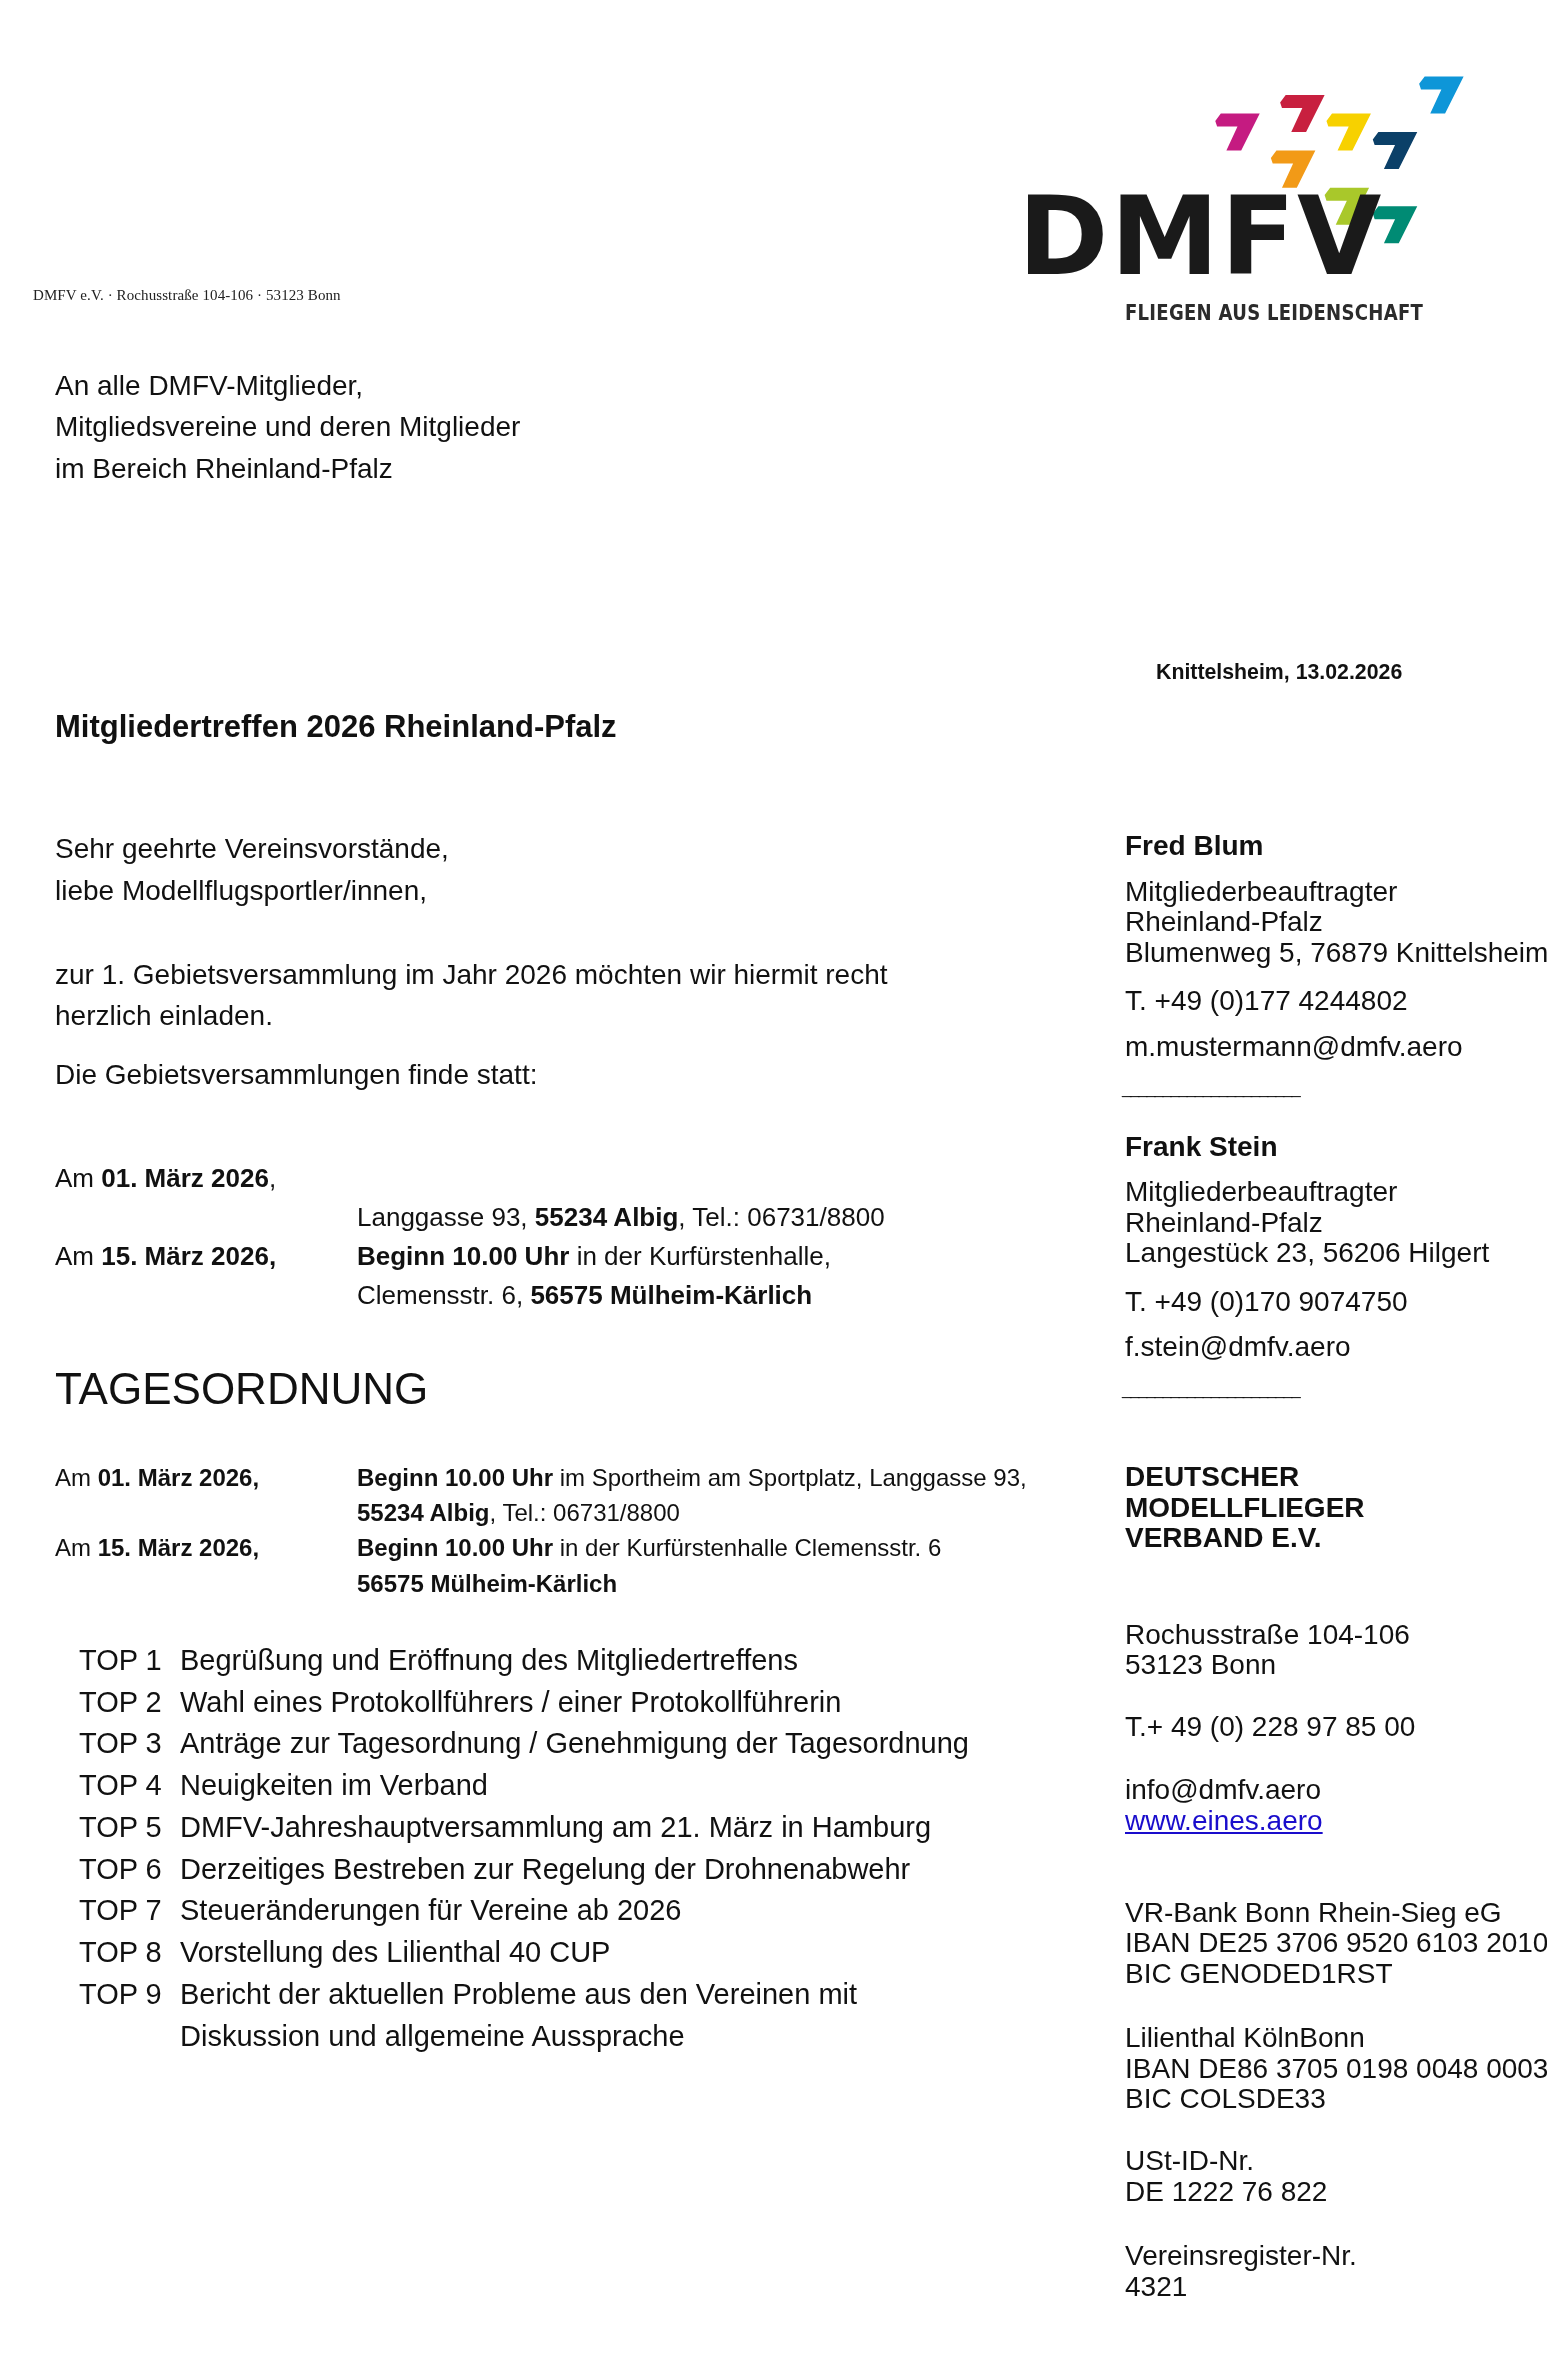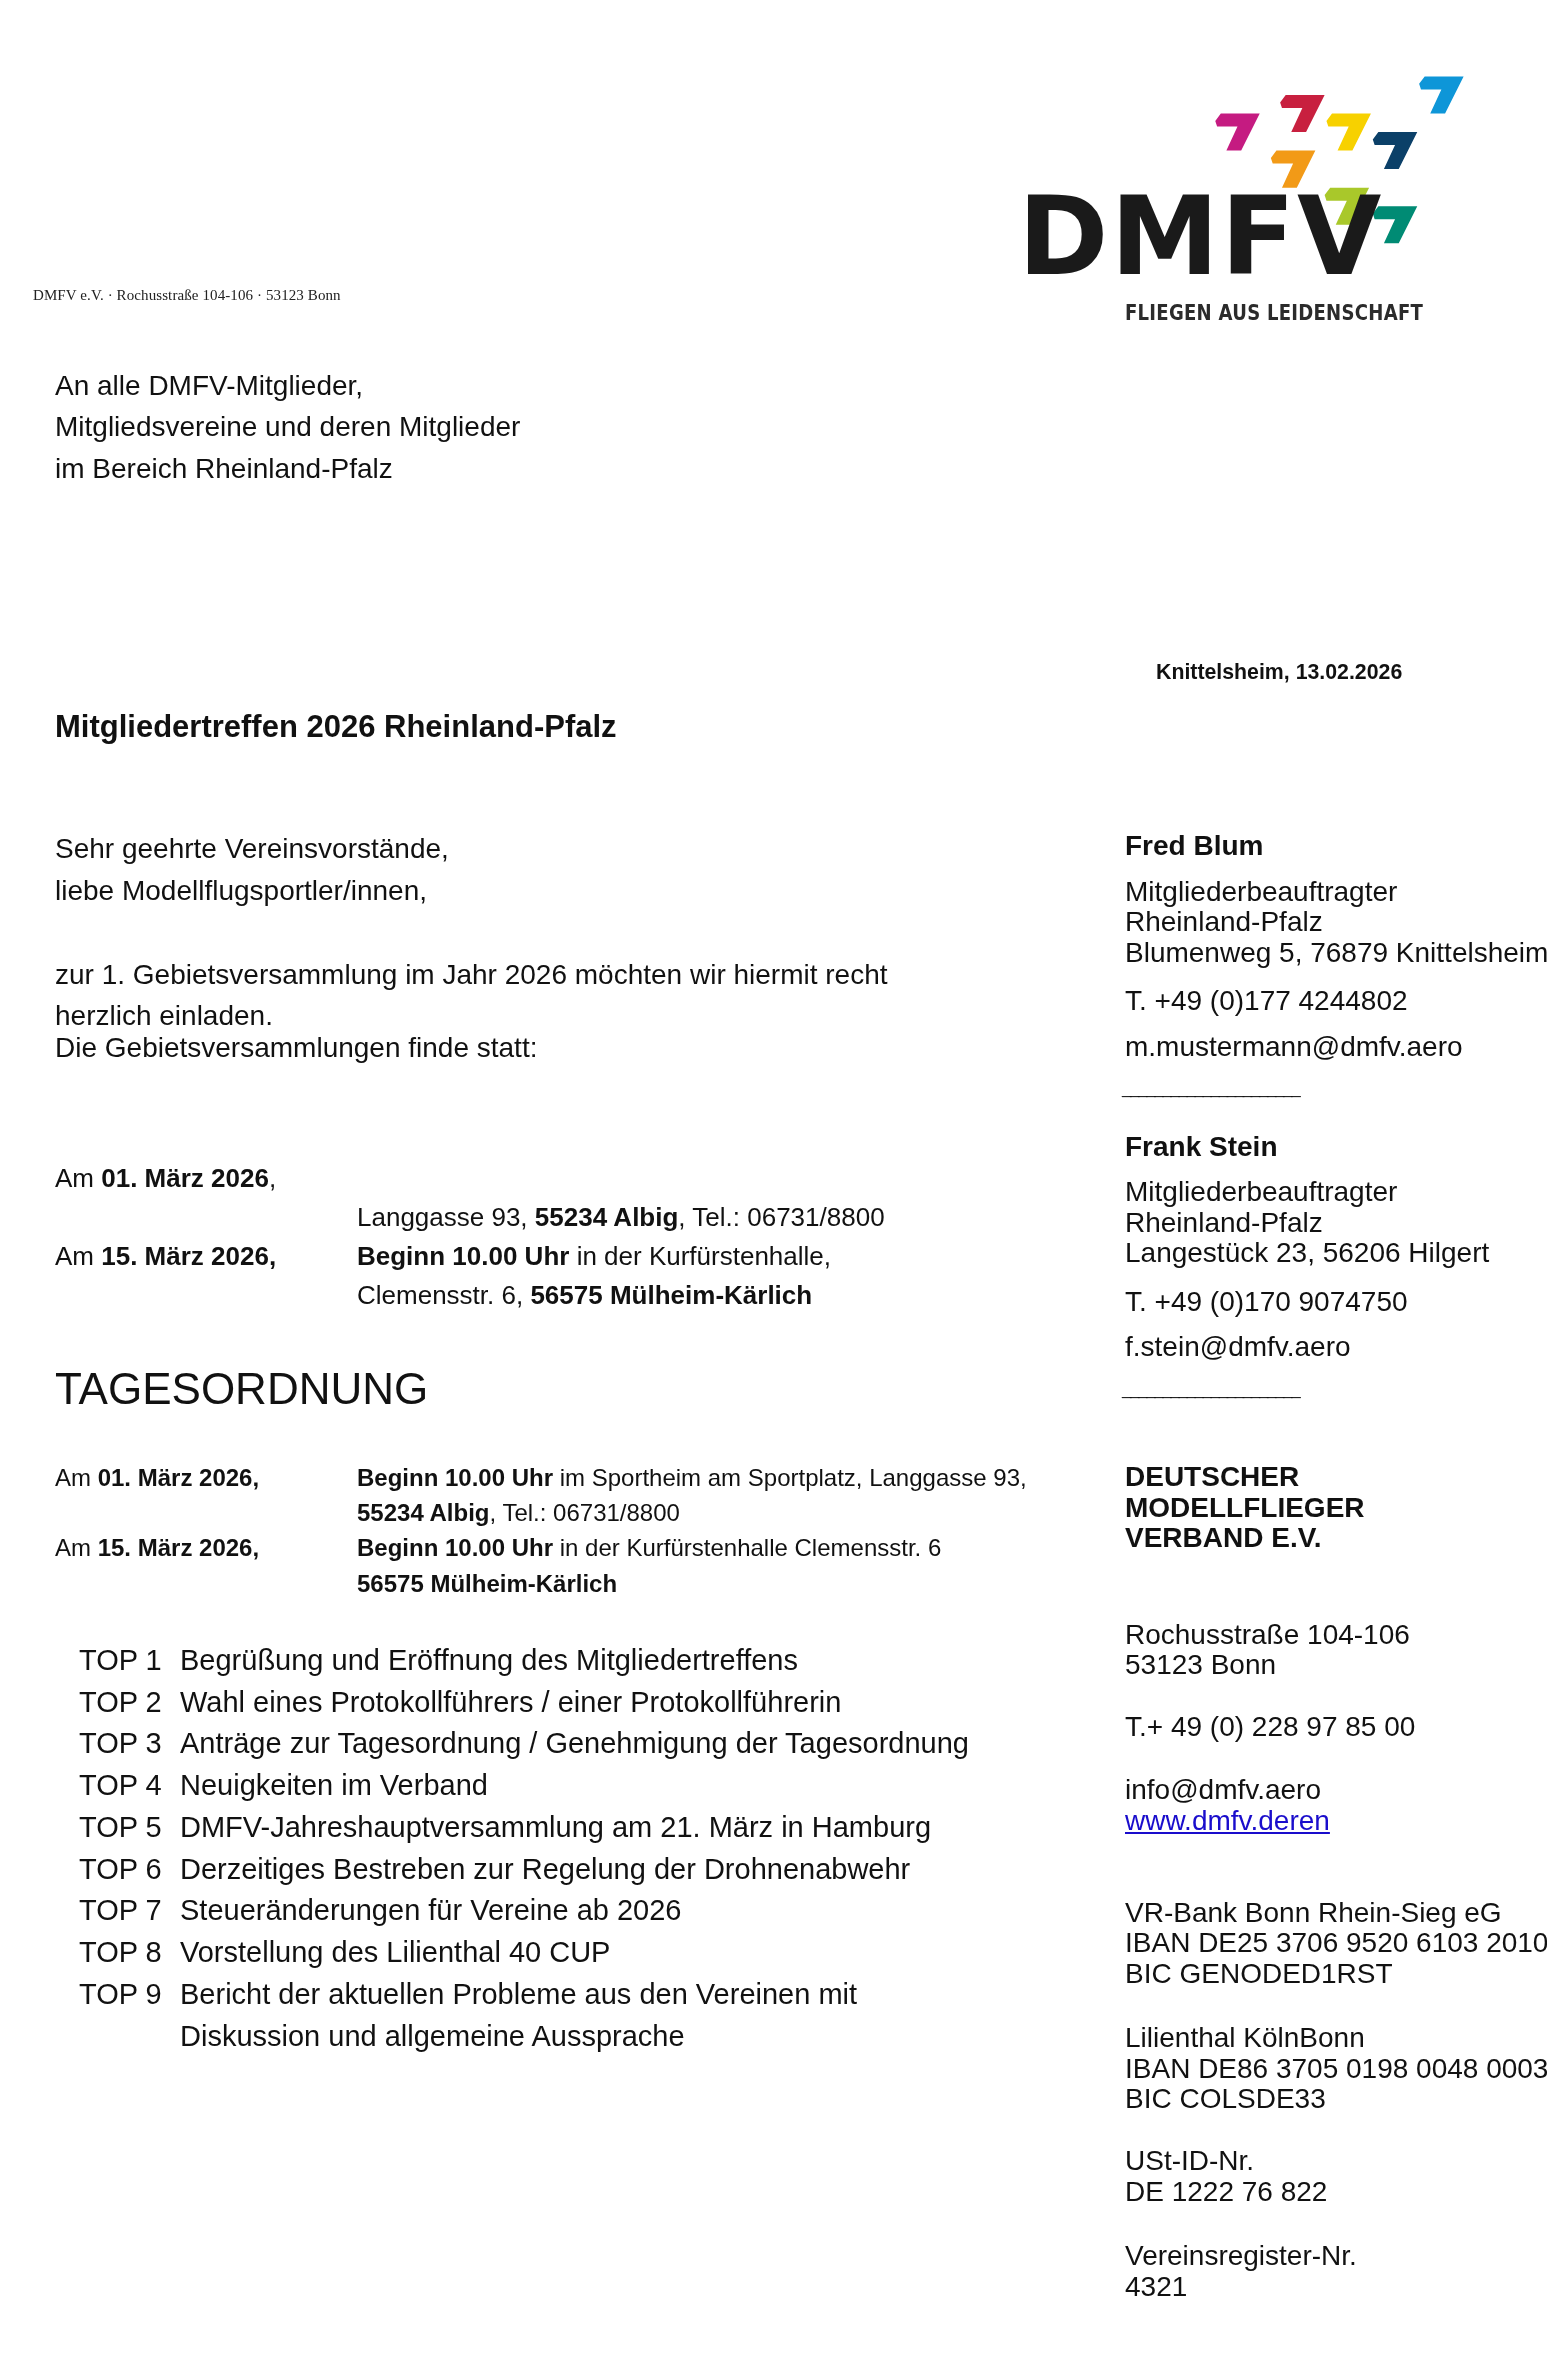--- a/index.html
+++ b/index.html
@@ -55,21 +55,21 @@
 </div>
 
 <div class="abs date">Knittelsheim, 13.02.2026</div>
 <div class="abs title">Mitgliedertreffen 2026 Rheinland-Pfalz</div>
 
 <div>
   <div class="abs body" style="top:828px">Sehr geehrte Vereinsvorstände,</div>
   <div class="abs body" style="top:870px">liebe Modellflugsportler/innen,</div>
   <div class="abs body" style="top:954px">zur 1. Gebietsversammlung im Jahr 2026 möchten wir hiermit recht</div>
   <div class="abs body" style="top:995px">herzlich einladen.</div>
-  <div class="abs body" style="top:1027px">Die Gebietsversammlungen finde statt:</div>
+  <div class="abs body" style="top:1054px">Die Gebietsversammlungen finde statt:</div>
 </div>
 
 <div>
   <div class="abs mrow" style="top:1159px; width:928px">
     <span>Am </span><b>01. März 2026</b><span>,</span>
   </div>
   <div class="abs mrow" style="top:1198px; width:928px">
     <span class="col2"><span>Langgasse 93, </span><b>55234 Albig</b><span>, Tel.: 06731/8800</span></span>
   </div>
   <div class="abs mrow" style="top:1237px; width:928px">
@@ -134,21 +134,21 @@
   <div class="abs side" style="top:1461px"><b>DEUTSCHER</b></div>
   <div class="abs side" style="top:1492px"><b>MODELLFLIEGER</b></div>
   <div class="abs side" style="top:1522px"><b>VERBAND E.V.</b></div>
 
   <div class="abs side" style="top:1619px">Rochusstraße 104-106</div>
   <div class="abs side" style="top:1649px">53123 Bonn</div>
 
   <div class="abs side" style="top:1711px">T.+ 49 (0) 228 97 85 00</div>
 
   <div class="abs side" style="top:1774px">info@dmfv.aero</div>
-  <div class="abs side" style="top:1805px"><a class="link">www.dmfv.deren</a></div>
+  <div class="abs side" style="top:1805px"><a class="link">www.eines.aero</a></div>
 
   <div class="abs side" style="top:1897px">VR-Bank Bonn Rhein-Sieg eG</div>
   <div class="abs side" style="top:1927px">IBAN DE25 3706 9520 6103 2010 10</div>
   <div class="abs side" style="top:1958px">BIC GENODED1RST</div>
 
   <div class="abs side" style="top:2022px">Lilienthal KölnBonn</div>
   <div class="abs side" style="top:2053px">IBAN DE86 3705 0198 0048 0003 84</div>
   <div class="abs side" style="top:2083px">BIC COLSDE33</div>
 
   <div class="abs side" style="top:2145px">USt-ID-Nr.</div>

